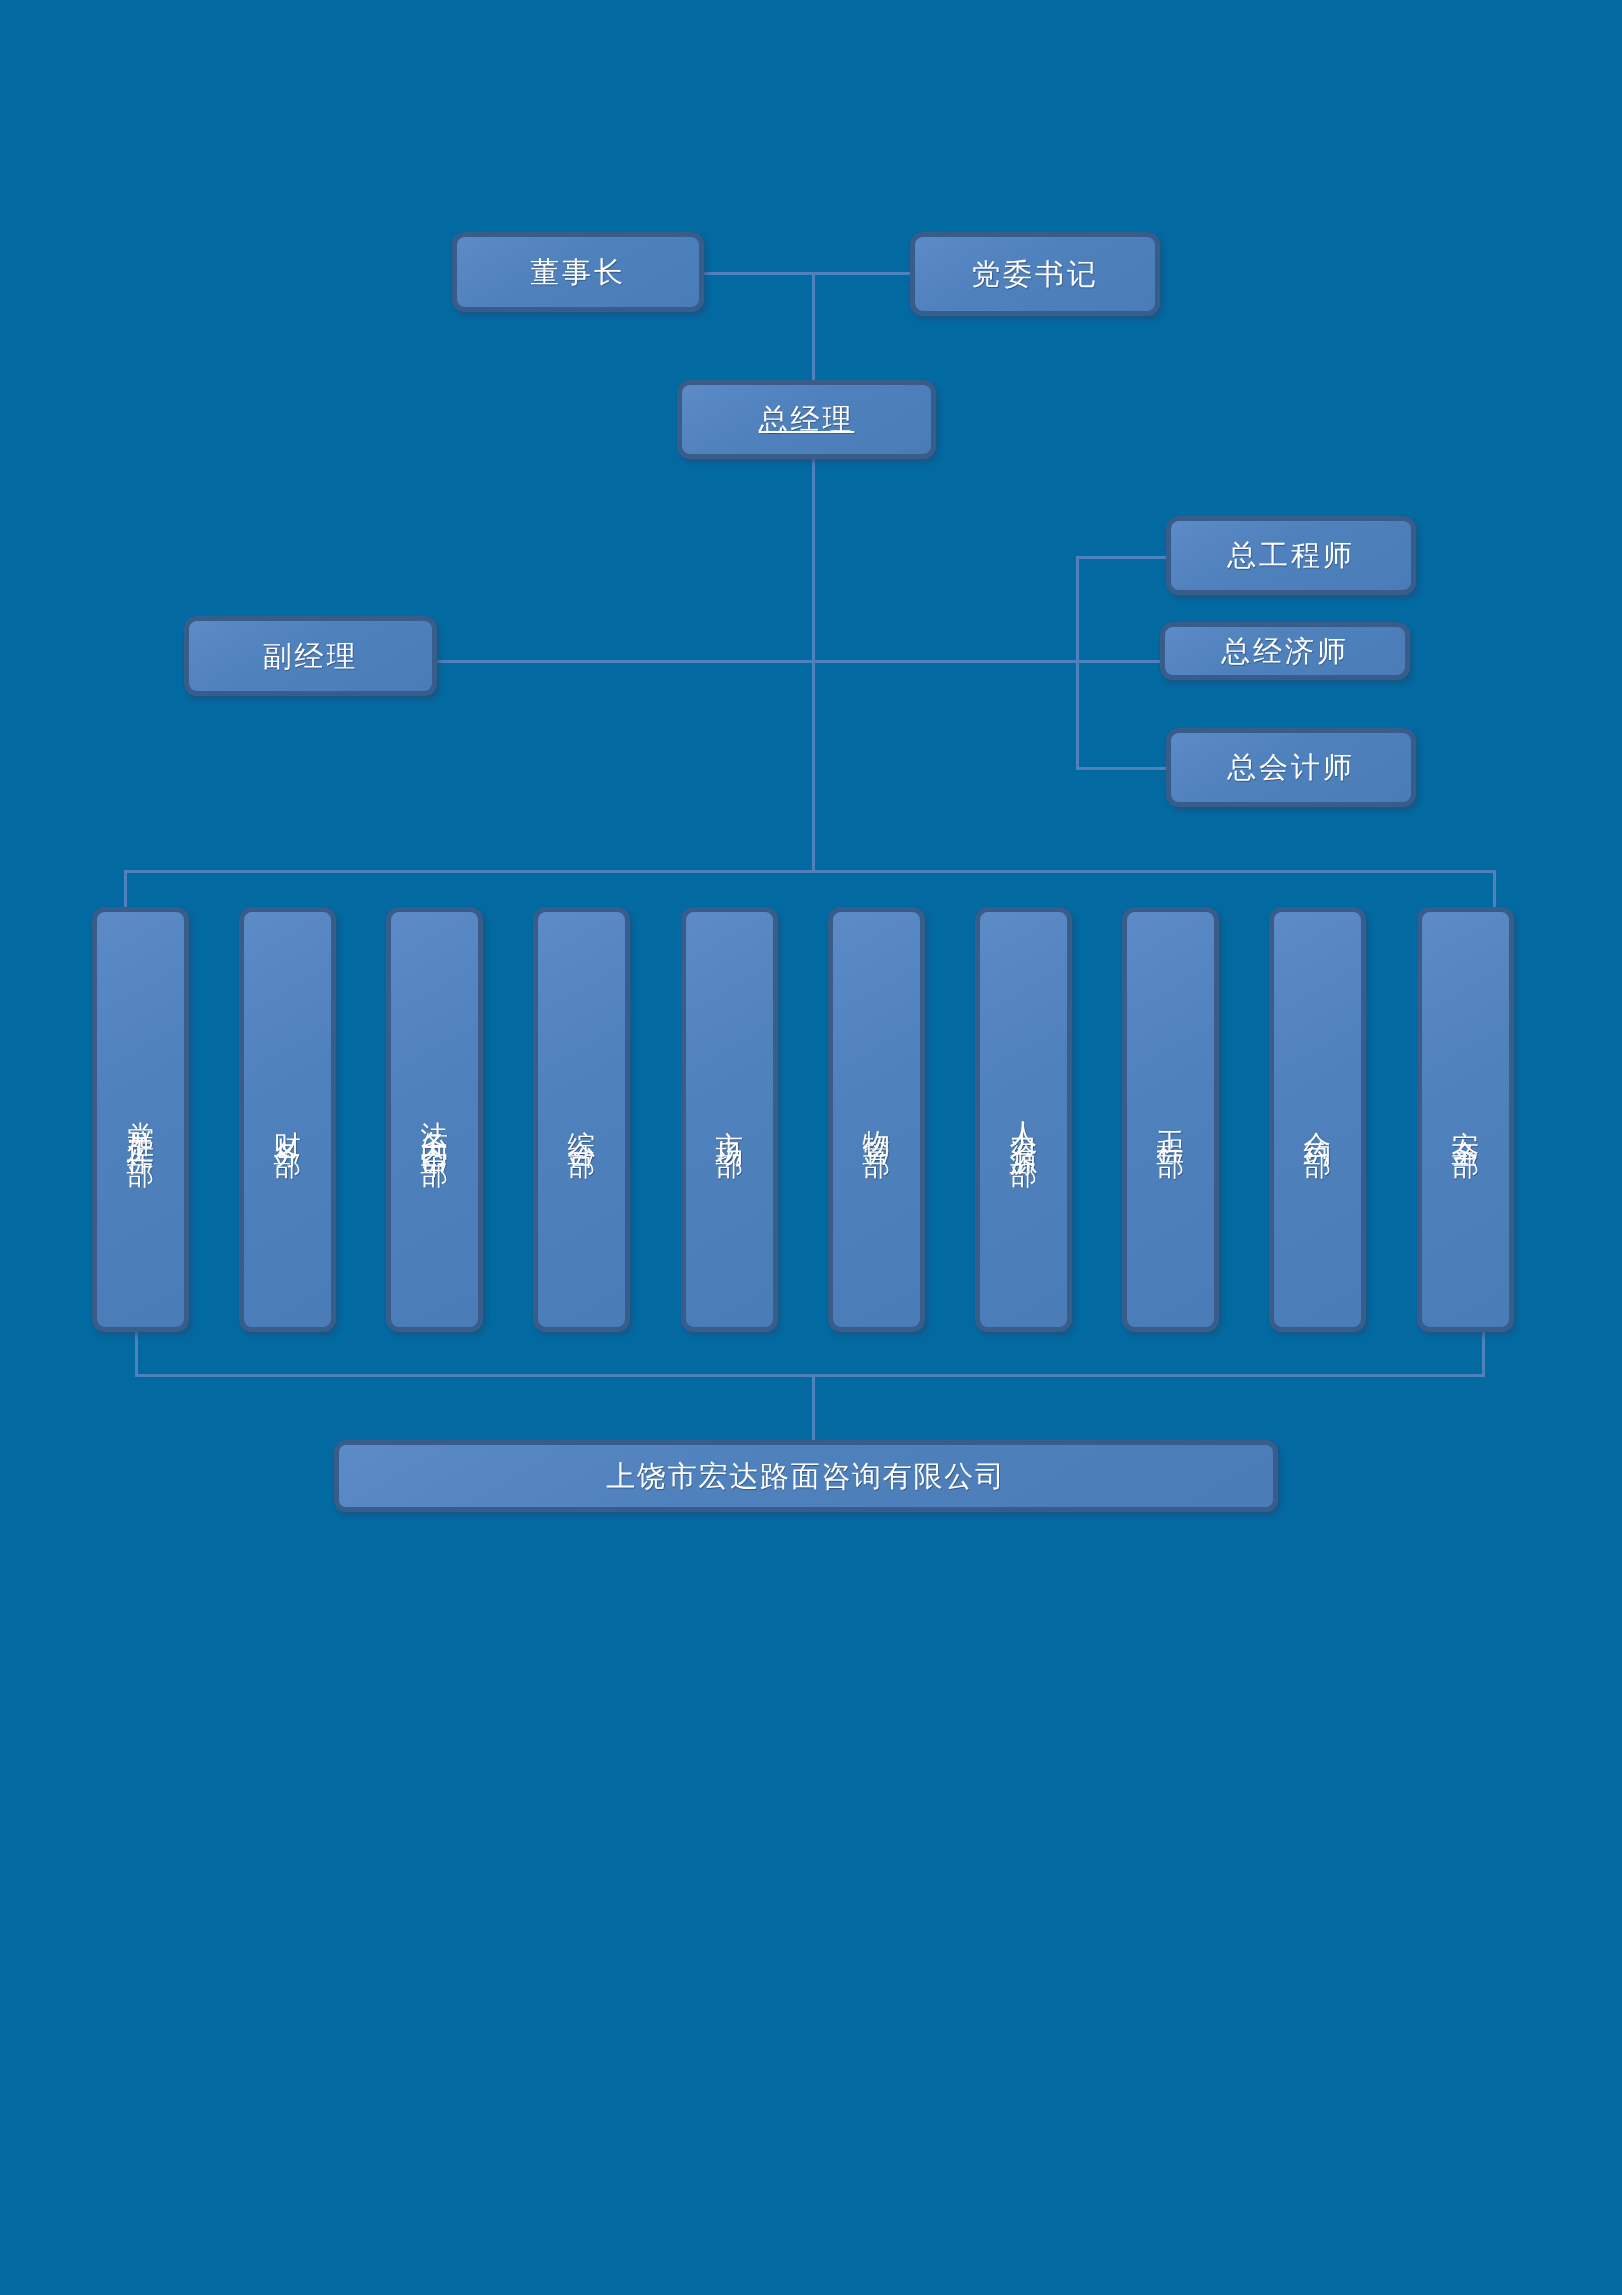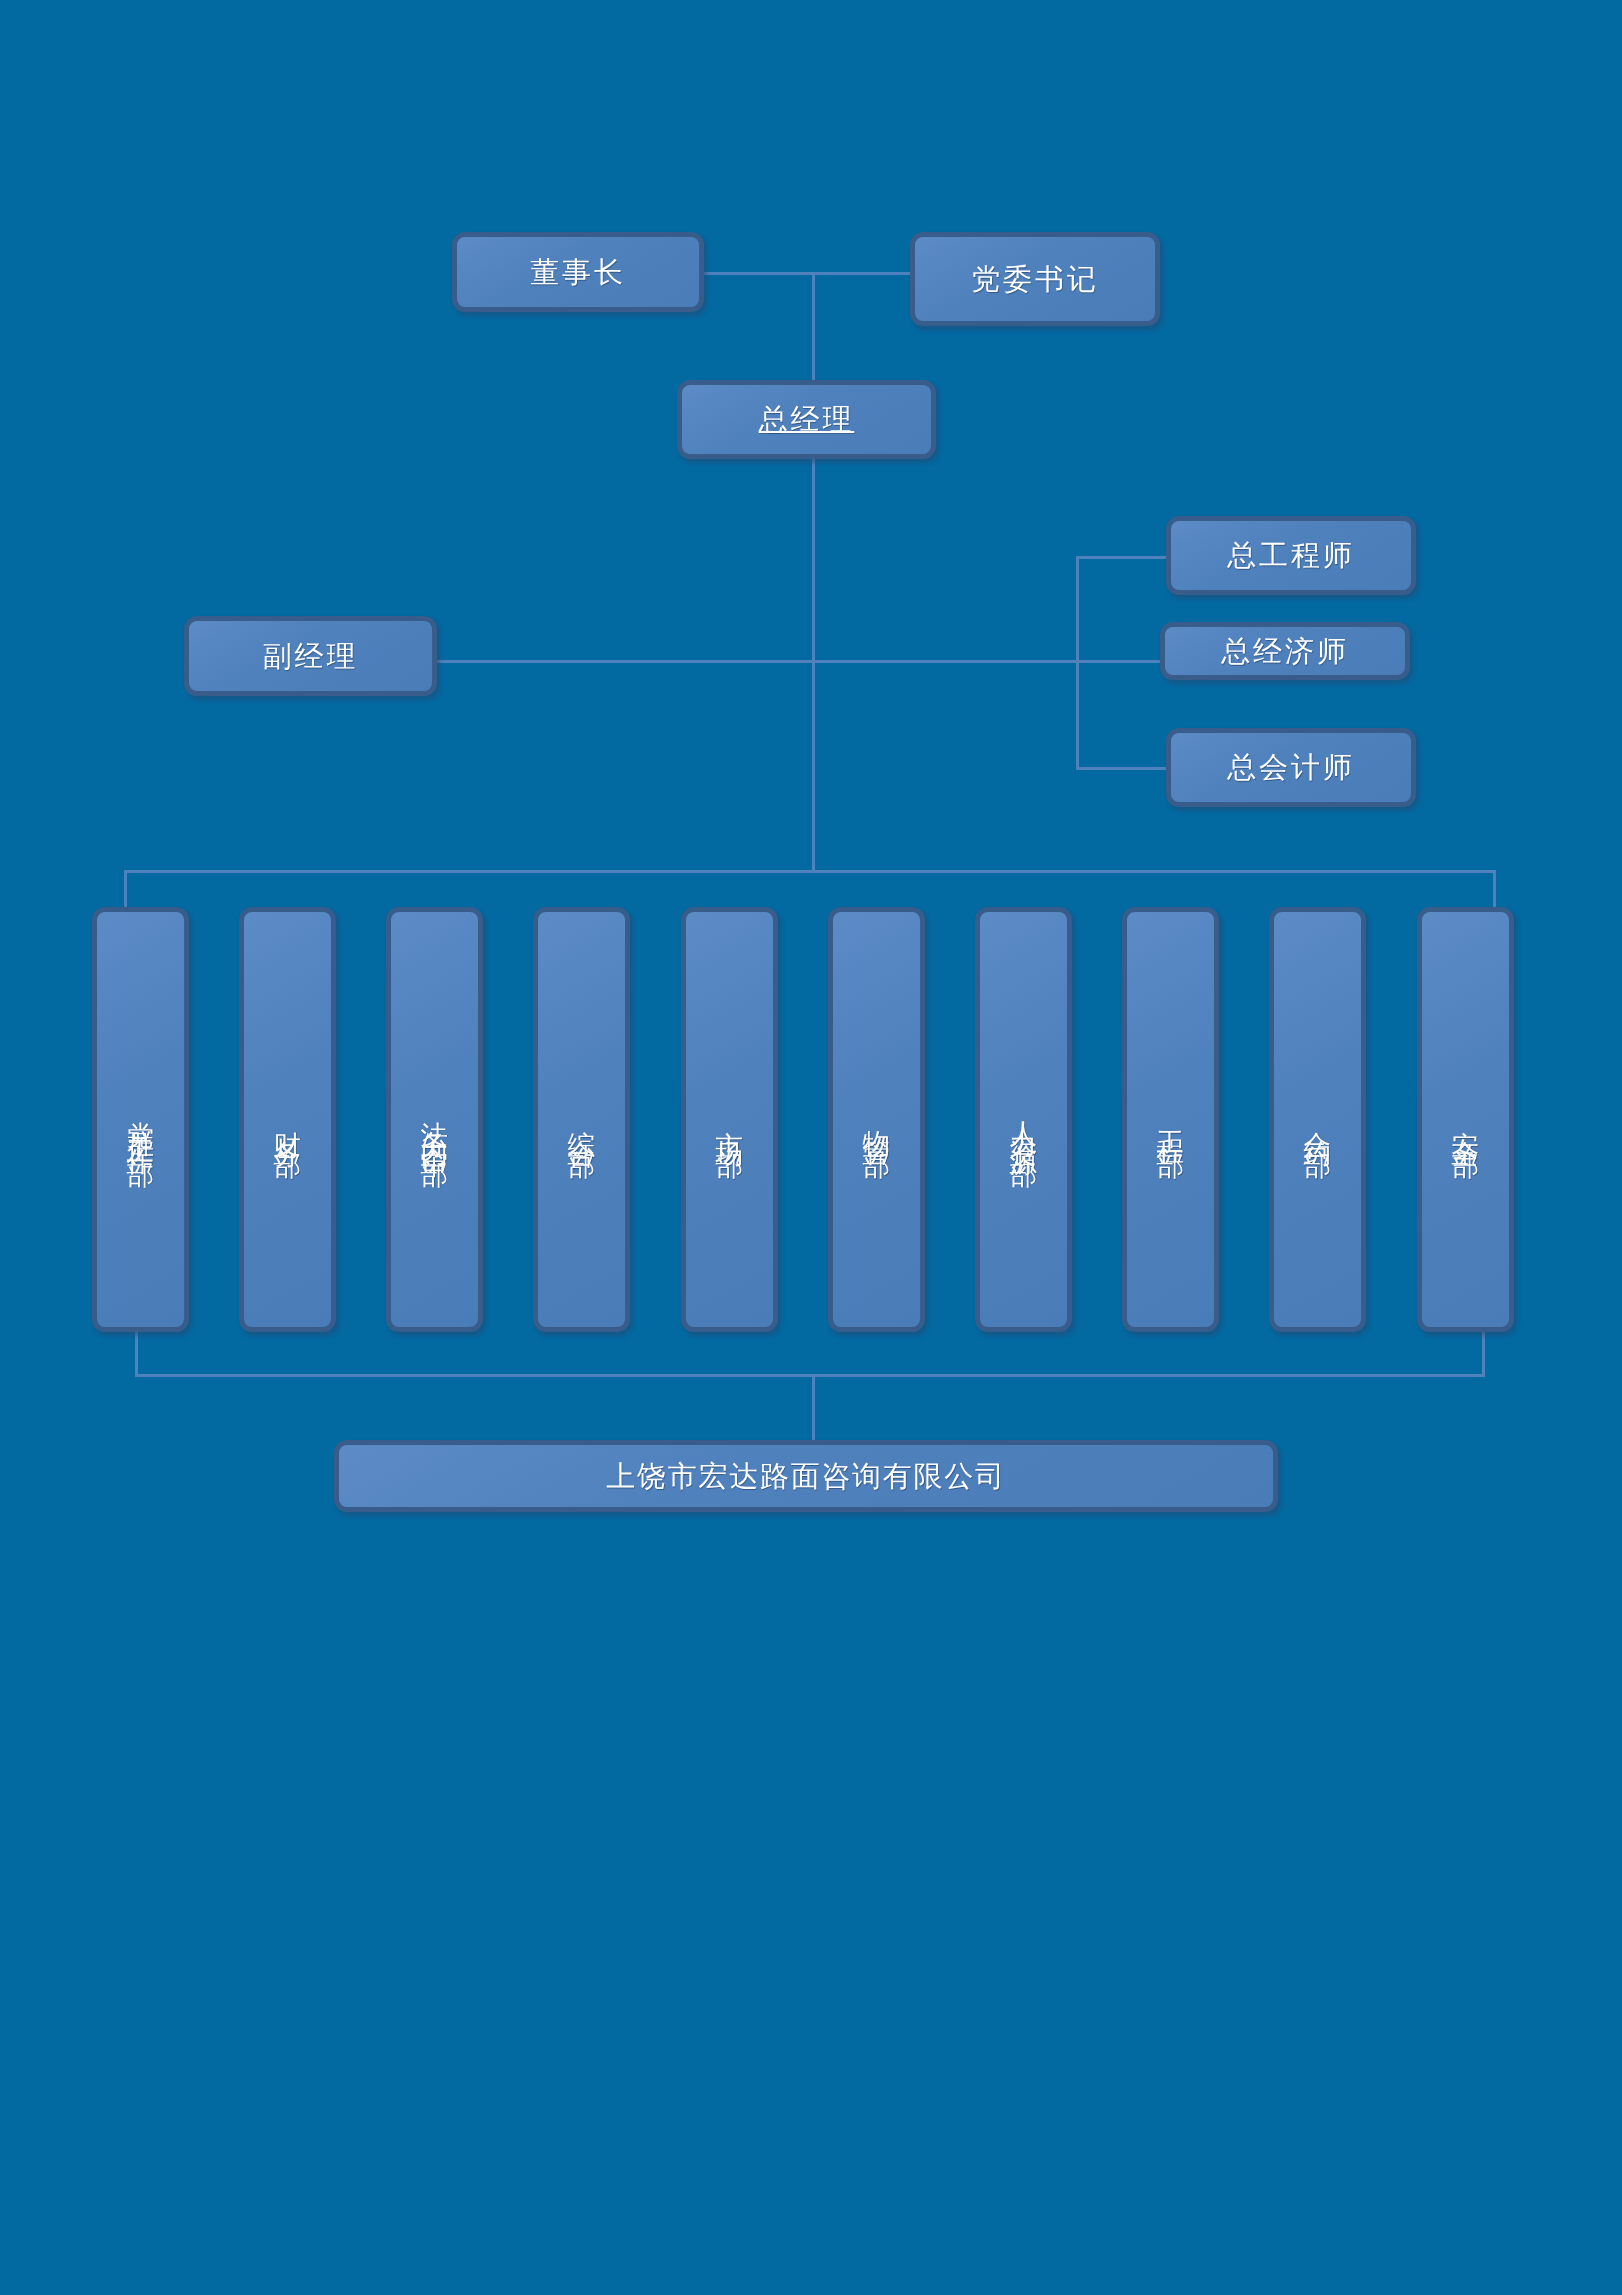--- a/index.html
+++ b/index.html
@@ -99,21 +99,21 @@
   <div class="line v" style="left:135px; top:1332px; height:44px;"></div>
   <div class="line v" style="left:1482px; top:1332px; height:44px;"></div>
   <div class="line h" style="left:135px; top:1374px; width:1350px;"></div>
 
   <div class="line v" style="left:812px; top:1374px; height:69px;"></div>
 
   <div class="node role" style="left:452px; top:232px; width:252px; height:80px;">
     <span class="label">董事长</span>
   </div>
 
-  <div class="node role" style="left:910px; top:232px; width:250px; height:94px;">
+  <div class="node role" style="left:910px; top:232px; width:250px; height:84px;">
     <span class="label">党委书记</span>
   </div>
 
   <div class="node role" style="left:677px; top:380px; width:259px; height:79px;text-decoration:underline;">
     <span class="label">总经理</span>
   </div>
 
   <div class="node role" style="left:184px; top:616px; width:253px; height:80px;">
     <span class="label">副经理</span>
   </div>
@@ -163,18 +163,18 @@
   </div>
 
   <div class="node dept" style="left:1269px; top:907px; width:97px; height:425px;">
     <span class="label">合约部</span>
   </div>
 
   <div class="node dept" style="left:1417px; top:907px; width:97px; height:425px;">
     <span class="label">安全部</span>
   </div>
 
-  <div class="node company" style="left:334px; top:1440px; width:944px; height:72px;">
+  <div class="node company" style="left:334px; top:1440px; width:944px; height:72px;border-radius:12px;">
     <span class="label">上饶市宏达路面咨询有限公司</span>
   </div>
 
 </div>
 
 
 </body></html>

